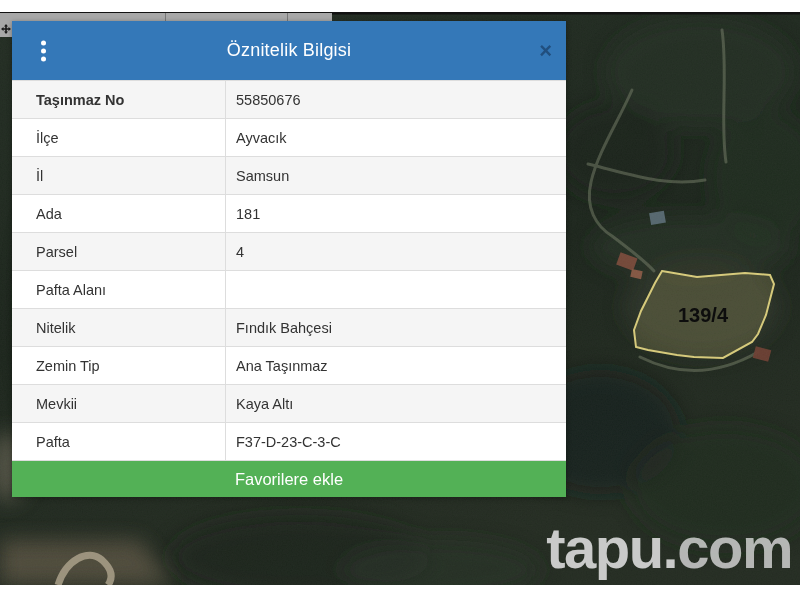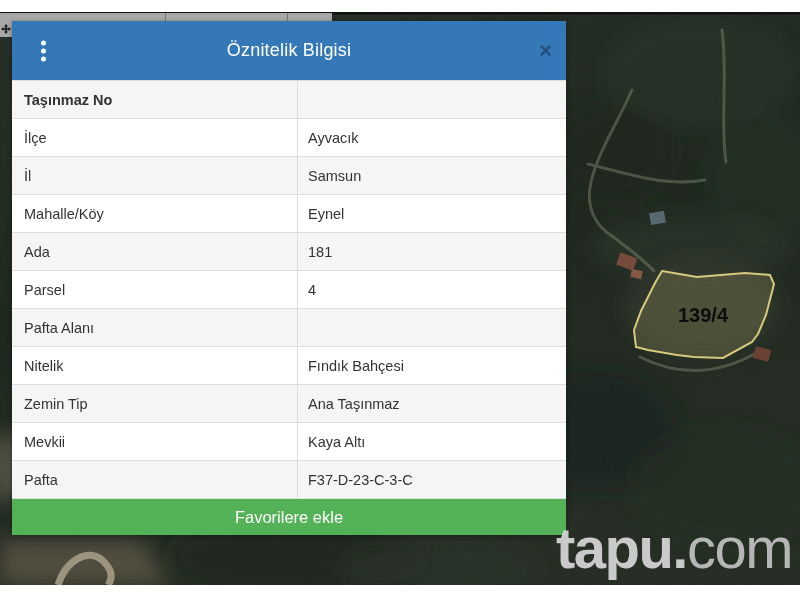--- a/index.html
+++ b/index.html
@@ -45,36 +45,36 @@
     position:absolute;right:14px;top:50%;transform:translateY(-50%);
     color:#1d4671;opacity:.8;font-size:22px;font-weight:bold;cursor:pointer;line-height:1;
   }
   .attr-table{border-top:1px solid #ddd;}
   .t-row{
     display:flex;height:38px;box-sizing:border-box;border-bottom:1px solid #ddd;
     background:#ffffff;font-size:14.5px;color:#333;align-items:stretch;
   }
   .t-row:nth-child(odd){background:#f5f5f5;}
   .t-label{
-    width:286px;box-sizing:border-box;padding-left:12px;border-right:1px solid #ddd;
+    width:214px;box-sizing:border-box;padding-left:24px;border-right:1px solid #ddd;
     display:flex;align-items:center;
   }
   .t-row.first .t-label{font-weight:bold;}
   .t-value{flex:1;padding-left:10px;display:flex;align-items:center;}
   .fav-btn{
     height:36px;background:#53b156;color:#ffffff;font-size:16.5px;
     display:flex;align-items:center;justify-content:center;cursor:pointer;
   }
   
   .watermark{
     position:absolute;right:8px;top:519px;z-index:20;font-size:58px;line-height:1;
     color:#d6d6d6;opacity:.93;letter-spacing:-1.5px;white-space:nowrap;
   }
   .wm-bold{font-weight:bold;}
-  .wm-light{font-weight:normal;opacity:.88;}
+  .wm-light{font-weight:bold;opacity:.88;}
 </style>
 </head>
 <body>
 
 <div class="map">
   <svg width="800" height="573" viewBox="0 0 800 573">
     <defs>
       <linearGradient id="bg" x1="0" y1="0" x2="0.3" y2="1">
         <stop offset="0" stop-color="#232d23"></stop>
         <stop offset="0.55" stop-color="#1d261d"></stop>
@@ -152,34 +152,31 @@
         <i></i>
         <i></i>
     </div>
     <div class="panel-title">Öznitelik Bilgisi</div>
     <div class="close-btn">×</div>
   </div>
 
   <div class="attr-table">
     <div class="t-row first">
       <div class="t-label">Taşınmaz No</div>
+      <div class="t-value">55850676</div>
     </div>
     <div class="t-row">
       <div class="t-label">İlçe</div>
       <div class="t-value">Ayvacık</div>
     </div>
     <div class="t-row">
       <div class="t-label">İl</div>
       <div class="t-value">Samsun</div>
     </div>
     <div class="t-row">
-      <div class="t-label">Mahalle/Köy</div>
-      <div class="t-value">Eynel</div>
-    </div>
-    <div class="t-row">
       <div class="t-label">Ada</div>
       <div class="t-value">181</div>
     </div>
     <div class="t-row">
       <div class="t-label">Parsel</div>
       <div class="t-value">4</div>
     </div>
     <div class="t-row">
       <div class="t-label">Pafta Alanı</div>
     </div>

